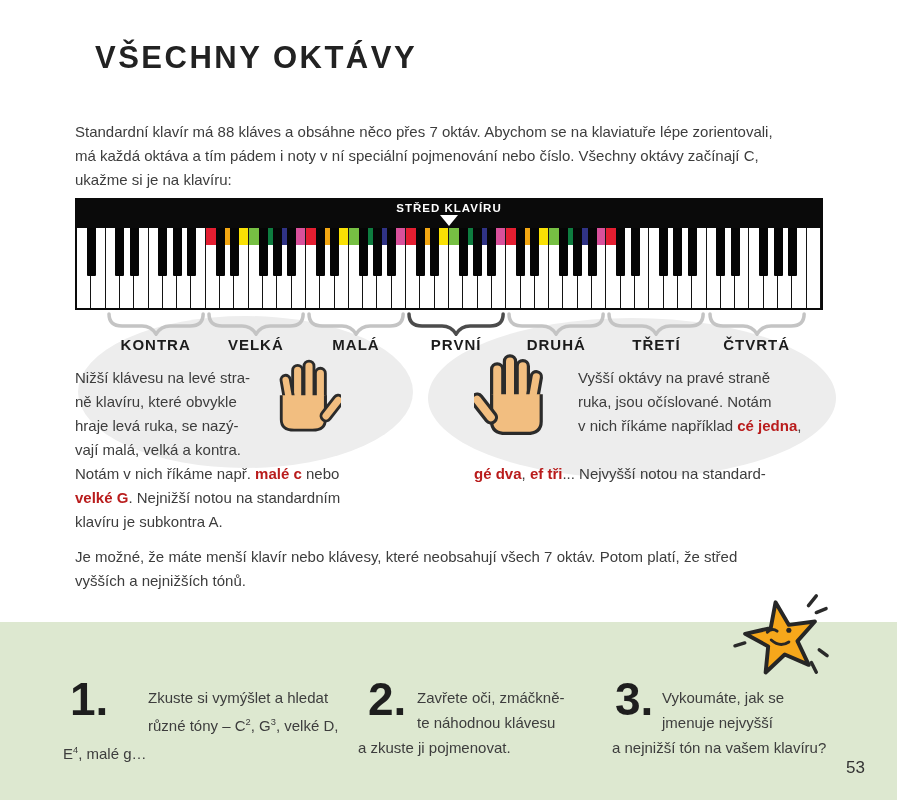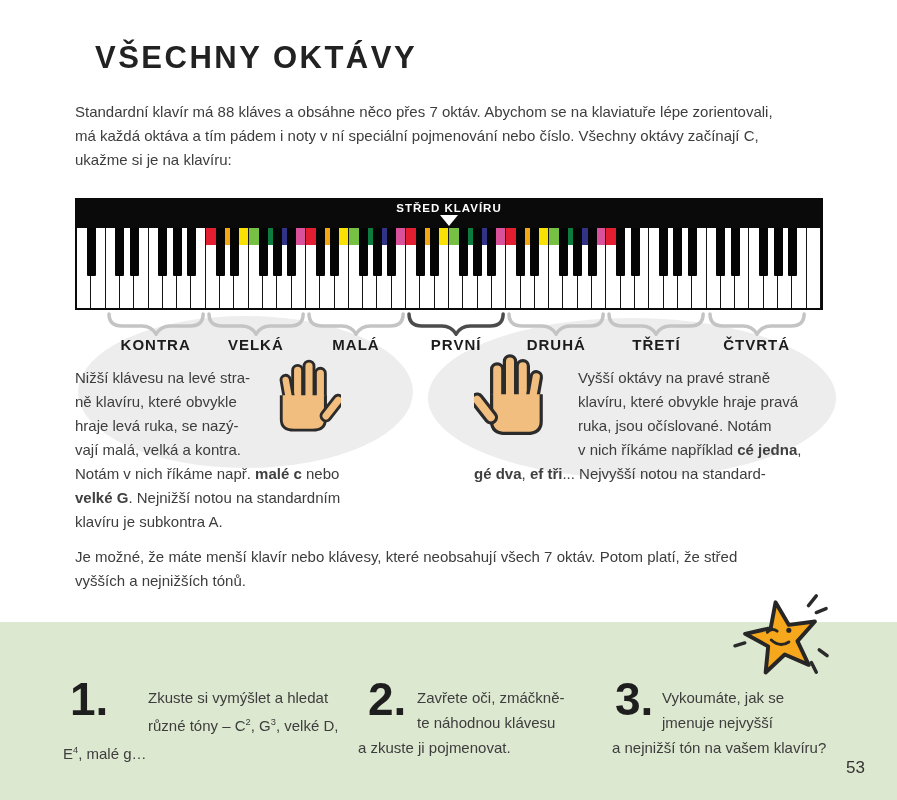--- a/index.html
+++ b/index.html
@@ -1,21 +1,21 @@
 <!DOCTYPE html>
 <html><head>
 <meta charset="utf-8">
 <style>
   html,body{margin:0;padding:0;background:#ffffff;}
   .page{position:relative;width:897px;height:800px;background:#ffffff;overflow:hidden;
         font-family:"Liberation Sans",sans-serif;color:#3d3d3d;}
   .abs{position:absolute;}
   .title{font-size:31px;font-weight:700;letter-spacing:2.5px;color:#222;}
   .line{white-space:nowrap;line-height:24px;font-size:15px;}
-  .line .b{font-weight:700;color:#404040;}
+  .line .b{font-weight:700;color:#b91c1c;}
   sup{font-size:0.62em;}
   .blob{background:#ededed;border-radius:50%;}
   .kb{background:#0a0a0a;}
   .kb-label{color:#ffffff;font-size:11.5px;font-weight:700;letter-spacing:1px;text-align:center;}
   .tri{width:0;height:0;border-left:9px solid transparent;border-right:9px solid transparent;border-top:11px solid #ffffff;}
   .wkey{position:absolute;top:30px;height:80px;background:#ffffff;border-right:1px solid #141414;box-sizing:border-box;}
   .marker{position:absolute;top:0;left:0;right:0;height:17px;}
   .bkey{position:absolute;top:30px;width:9px;height:48px;background:#050505;border-radius:0 0 1px 1px;}
   .oct-brace{position:absolute;top:0;height:24px;}
   .oct-brace path{fill:none;stroke-width:3.5;stroke-linecap:round;}
@@ -27,21 +27,21 @@
   .ex-lines .line{line-height:25px;}
   .pagenum{font-size:17px;color:#333;font-weight:400;}
 </style>
 </head>
 <body>
 
 <div class="page">
 
   <div class="abs title" style="left:75px;top:40px;margin-left:20px;">VŠECHNY OKTÁVY</div>
 
-  <div class="abs" style="left:75px;top:100px;">
+  <div class="abs" style="left:75px;top:120px;">
       <div class="line">Standardní klavír má 88 kláves a obsáhne něco přes 7 oktáv. Abychom se na klaviatuře lépe zorientovali,</div>
       <div class="line">má každá oktáva a tím pádem i noty v ní speciální pojmenování nebo číslo. Všechny oktávy začínají C,</div>
       <div class="line">ukažme si je na klavíru:</div>
     </div>
 
   <div class="abs blob" style="left:78px;top:316px;width:335px;height:152px;"></div>
   <div class="abs blob" style="left:428px;top:318px;width:408px;height:160px;"></div>
 
   <div class="abs kb" style="left:75px;top:198px;width:748px;height:112px;">
     <div class="abs kb-label" style="top: 4px; width: 200px; left: 274px;" id="kb-center-label">STŘED KLAVÍRU</div>
@@ -270,21 +270,20 @@
       <div class="line">vají malá, velká a kontra.</div>
     </div>
   <div class="abs" style="left:75px;top:462px;">
       <div class="line"><span>Notám v nich říkáme např. </span><span class="b">malé c</span><span> nebo</span></div>
       <div class="line"><span class="b">velké G</span><span>. Nejnižší notou na standardním</span></div>
       <div class="line"><span>klavíru je subkontra A.</span></div>
     </div>
 
   <div class="abs" style="left:578px;top:366px;">
       <div class="line">Vyšší oktávy na pravé straně</div>
-      <div class="line">klavíru, které obvykle hraje pravá</div>
       <div class="line">ruka, jsou očíslované. Notám</div>
       <div class="line"><span>v nich říkáme například </span><span class="b">cé jedna</span><span>,</span></div>
     </div>
   <div class="abs" style="left:474px;top:462px;">
       <div class="line"><span class="b">gé dva</span><span>, </span><span class="b">ef tři</span><span>... Nejvyšší notou na standard-</span></div>
     </div>
 
   <div class="abs" style="left:75px;top:545px;">
       <div class="line">Je možné, že máte menší klavír nebo klávesy, které neobsahují všech 7 oktáv. Potom platí, že střed</div>
       <div class="line">vyšších a nejnižších tónů.</div>

